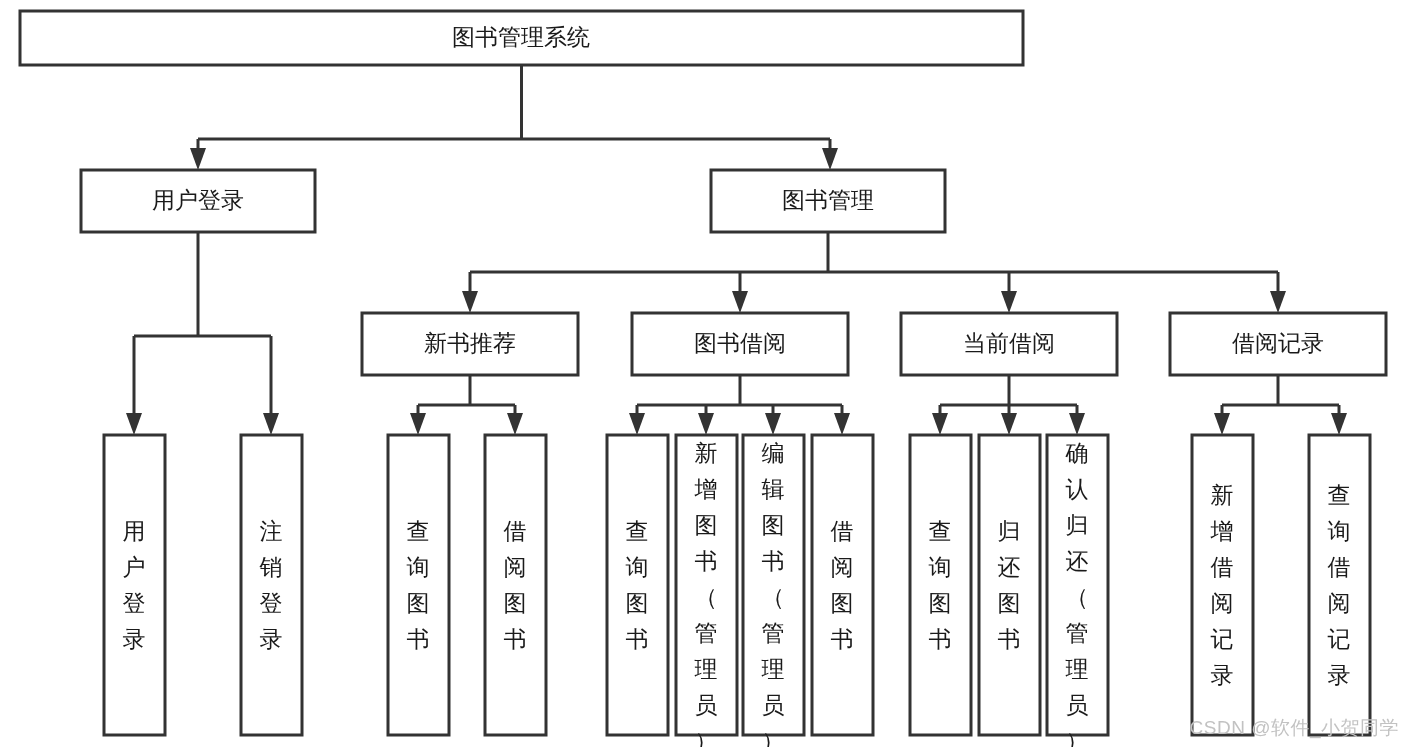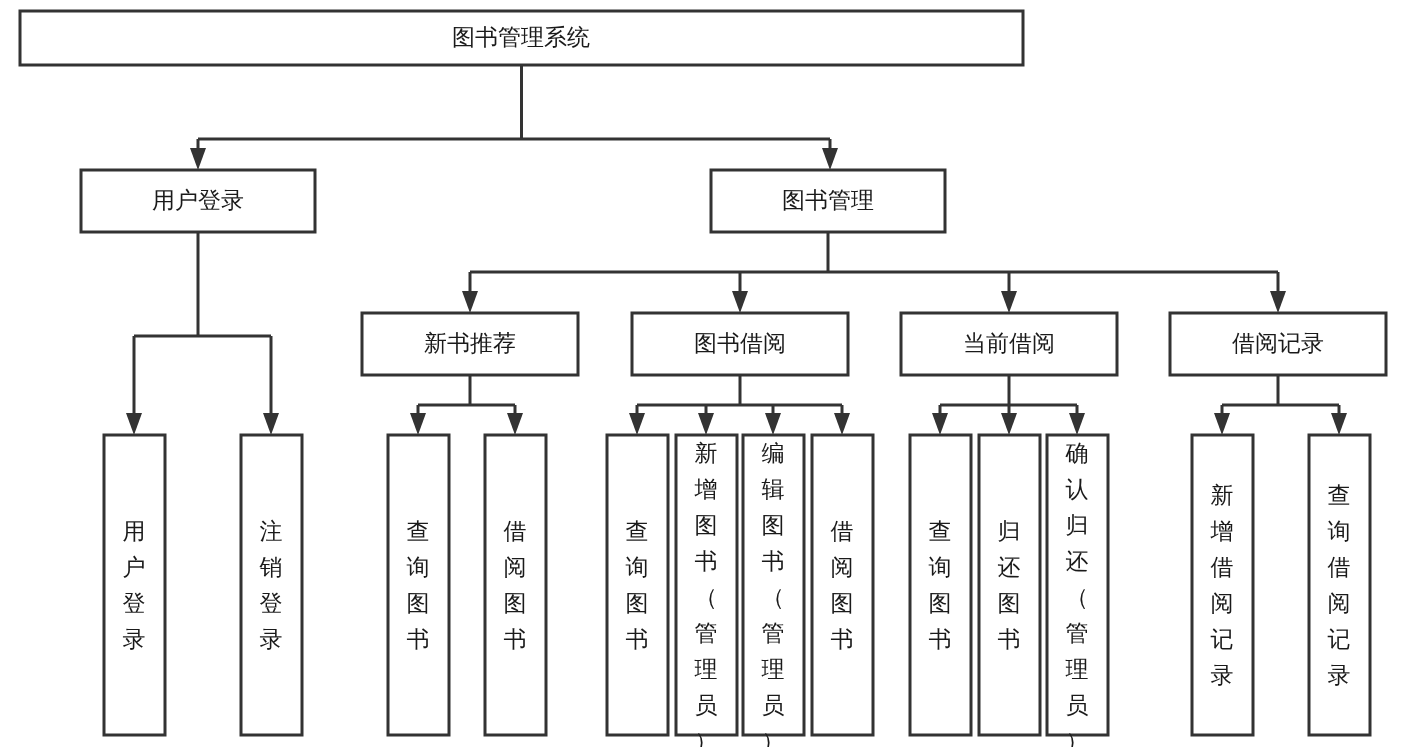--- a/index.html
+++ b/index.html
@@ -217,13 +217,14 @@
     <g>
       <rect class="box-rect" x="1192" y="435" width="61" height="300"></rect>
       <text class="node-label-v vtext" x="1222" y="0"><tspan x="1222" y="503">新</tspan><tspan x="1222" y="539">增</tspan><tspan x="1222" y="575">借</tspan><tspan x="1222" y="611">阅</tspan><tspan x="1222" y="647">记</tspan><tspan x="1222" y="683">录</tspan></text>
     </g>
     <g>
       <rect class="box-rect" x="1309" y="435" width="61" height="300"></rect>
       <text class="node-label-v vtext" x="1339" y="0"><tspan x="1339" y="503">查</tspan><tspan x="1339" y="539">询</tspan><tspan x="1339" y="575">借</tspan><tspan x="1339" y="611">阅</tspan><tspan x="1339" y="647">记</tspan><tspan x="1339" y="683">录</tspan></text>
     </g>
   </svg>
 
+  <div class="watermark">CSDN @软件_小贺同学</div>
 </div>
 
 </body></html>

